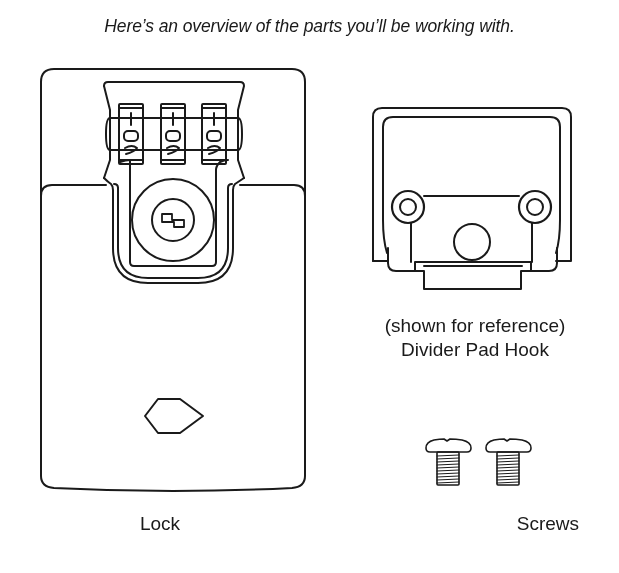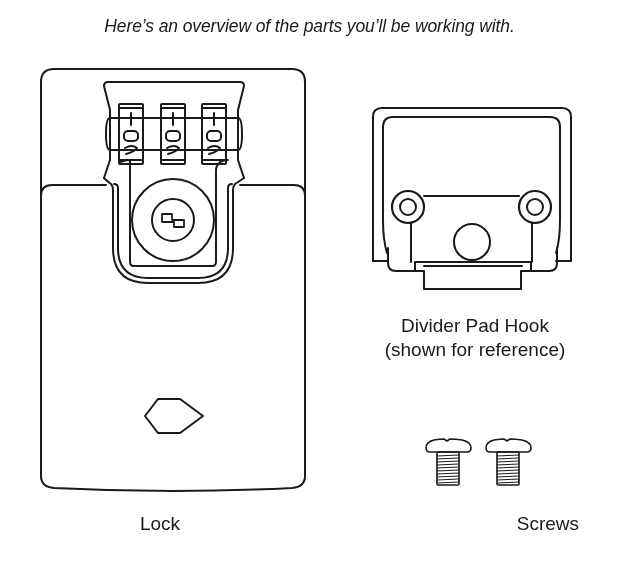--- a/index.html
+++ b/index.html
@@ -126,17 +126,17 @@
         <line x1="497" y1="477" x2="519" y2="476"></line>
       <line x1="497" y1="480" x2="519" y2="479"></line>
         <line x1="497" y1="483" x2="519" y2="482"></line>
     </g>
   </g>
 </svg>
 
 <div class="label lock-label">Lock</div>
 
 <div class="label hook-label">
+  <div>(shown for reference)</div>
   <div>Divider Pad Hook</div>
-  <div>(shown for reference)</div>
 </div>
 
 <div class="label screws-label">Screws</div>
 
 </body></html>

